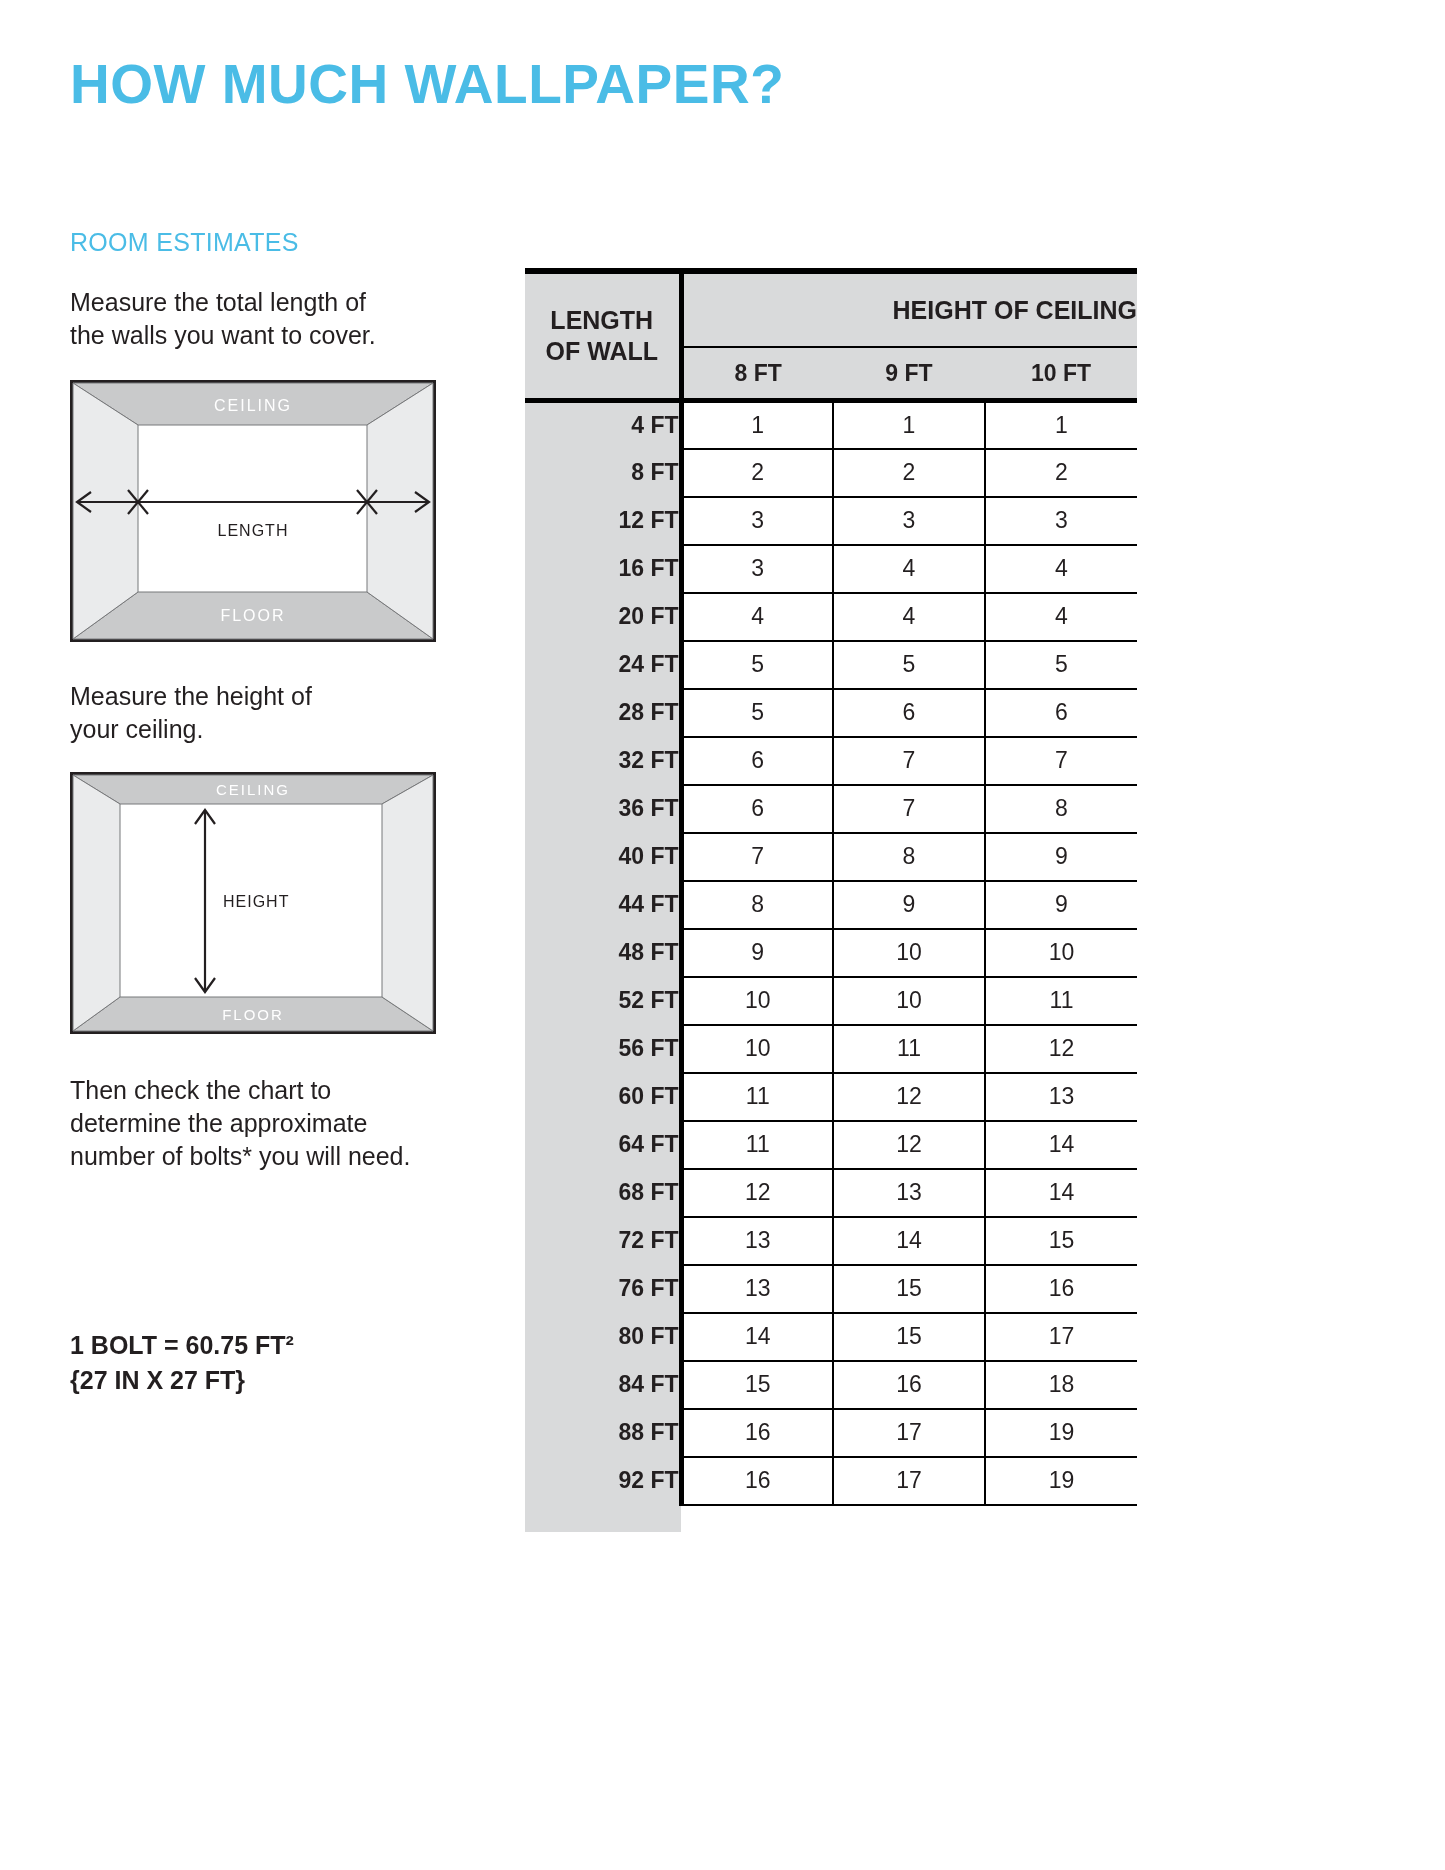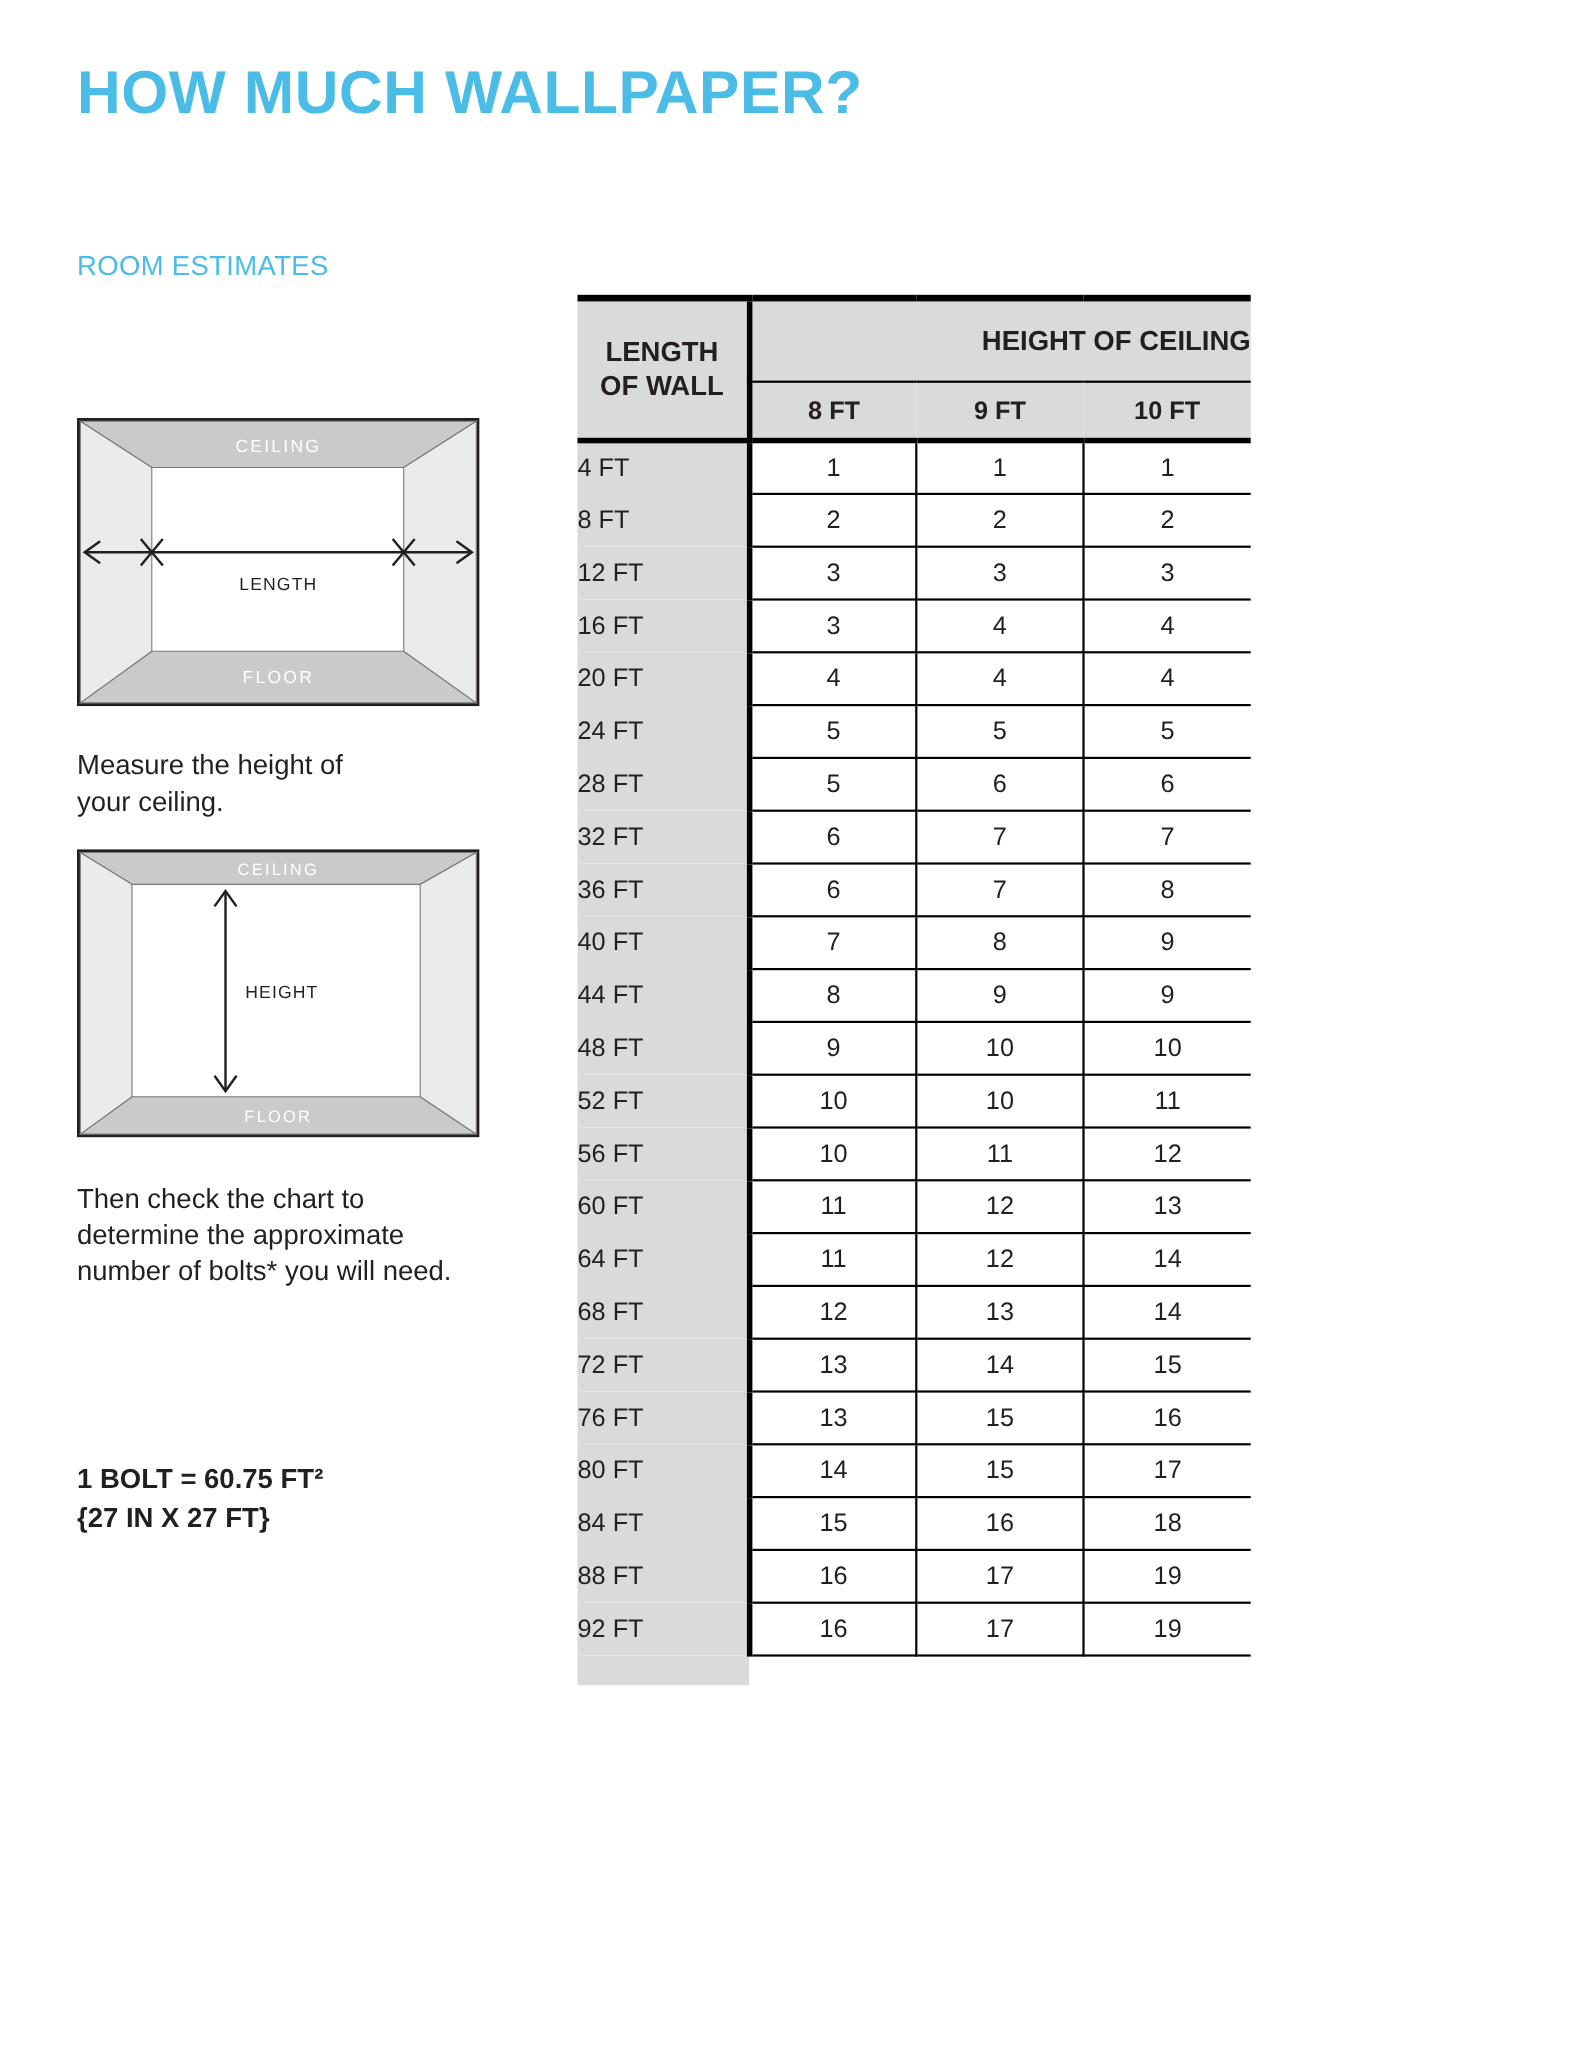--- a/index.html
+++ b/index.html
@@ -65,21 +65,21 @@
   }
   th.sub{
     background:var(--cell_gray);
     border-bottom:5px solid #000;
     font-size:23px;font-weight:bold;height:50px;text-align:center;vertical-align:middle;
   }
   tbody tr{height:48px;}
   tbody th.rowlabel{
     background:var(--cell_gray);
     border-right:5px solid #000;
-    font-size:23px;font-weight:normal;text-align:left;vertical-align:middle;
+    font-size:23px;font-weight:bold;text-align:right;vertical-align:middle;
   }
   tbody td.val{
     background:#fff;
     border:2px solid #000;
     font-size:23px;font-weight:normal;text-align:center;vertical-align:middle;
   }
   tbody td.val:last-child{border-right:none;}
   tfoot td.rowlabel-foot{background:var(--cell_gray);height:27px;border:none;}
   tfoot td.foot-empty{border:none;background:transparent;}
 
@@ -87,20 +87,22 @@
 </style>
 </head>
 <body>
 
 <div class="page">
 
   <h1 class="title">HOW MUCH WALLPAPER?</h1>
 
   <h2 class="section-heading" id="room-heading">ROOM ESTIMATES</h2>
 
+  <p class="para" id="para1">Measure the total length of
+the walls you want to cover.</p>
 
   <svg class="diagram" id="diagram1" viewBox="0 0 366 262">
     <rect x="1.5" y="1.5" width="363" height="259" fill="#ffffff" stroke="#231F20" stroke-width="3"></rect>
     <polygon points="3,3 363,3 297,45 68,45" fill="#C9CACB" stroke="#77787a" stroke-width="1"></polygon>
     <polygon points="3,259 68,212 297,212 363,259" fill="#C9CACB" stroke="#77787a" stroke-width="1"></polygon>
     <polygon points="3,3 68,45 68,212 3,259" fill="#EAEBEC" stroke="#77787a" stroke-width="1"></polygon>
     <polygon points="363,3 297,45 297,212 363,259" fill="#EAEBEC" stroke="#77787a" stroke-width="1"></polygon>
     <text class="svg-label" x="183" y="31" text-anchor="middle" font-size="16" letter-spacing="2" fill="#ffffff">CEILING</text>
     <text class="svg-label" x="183" y="241" text-anchor="middle" font-size="16" letter-spacing="2" fill="#ffffff">FLOOR</text>
     <g stroke="#231F20" stroke-width="2.2" fill="none">

